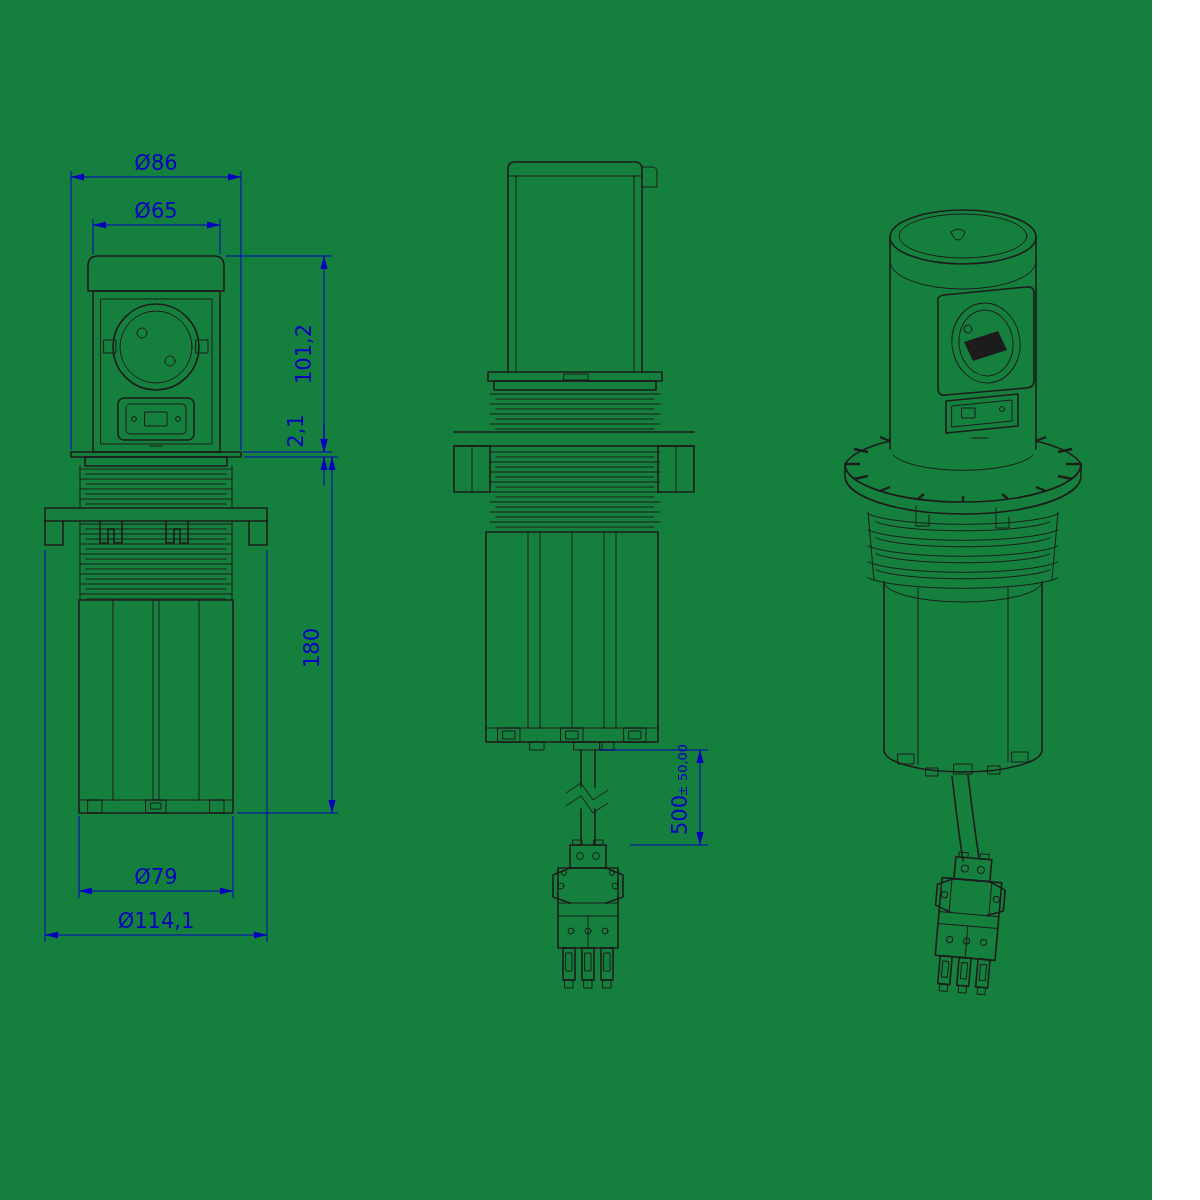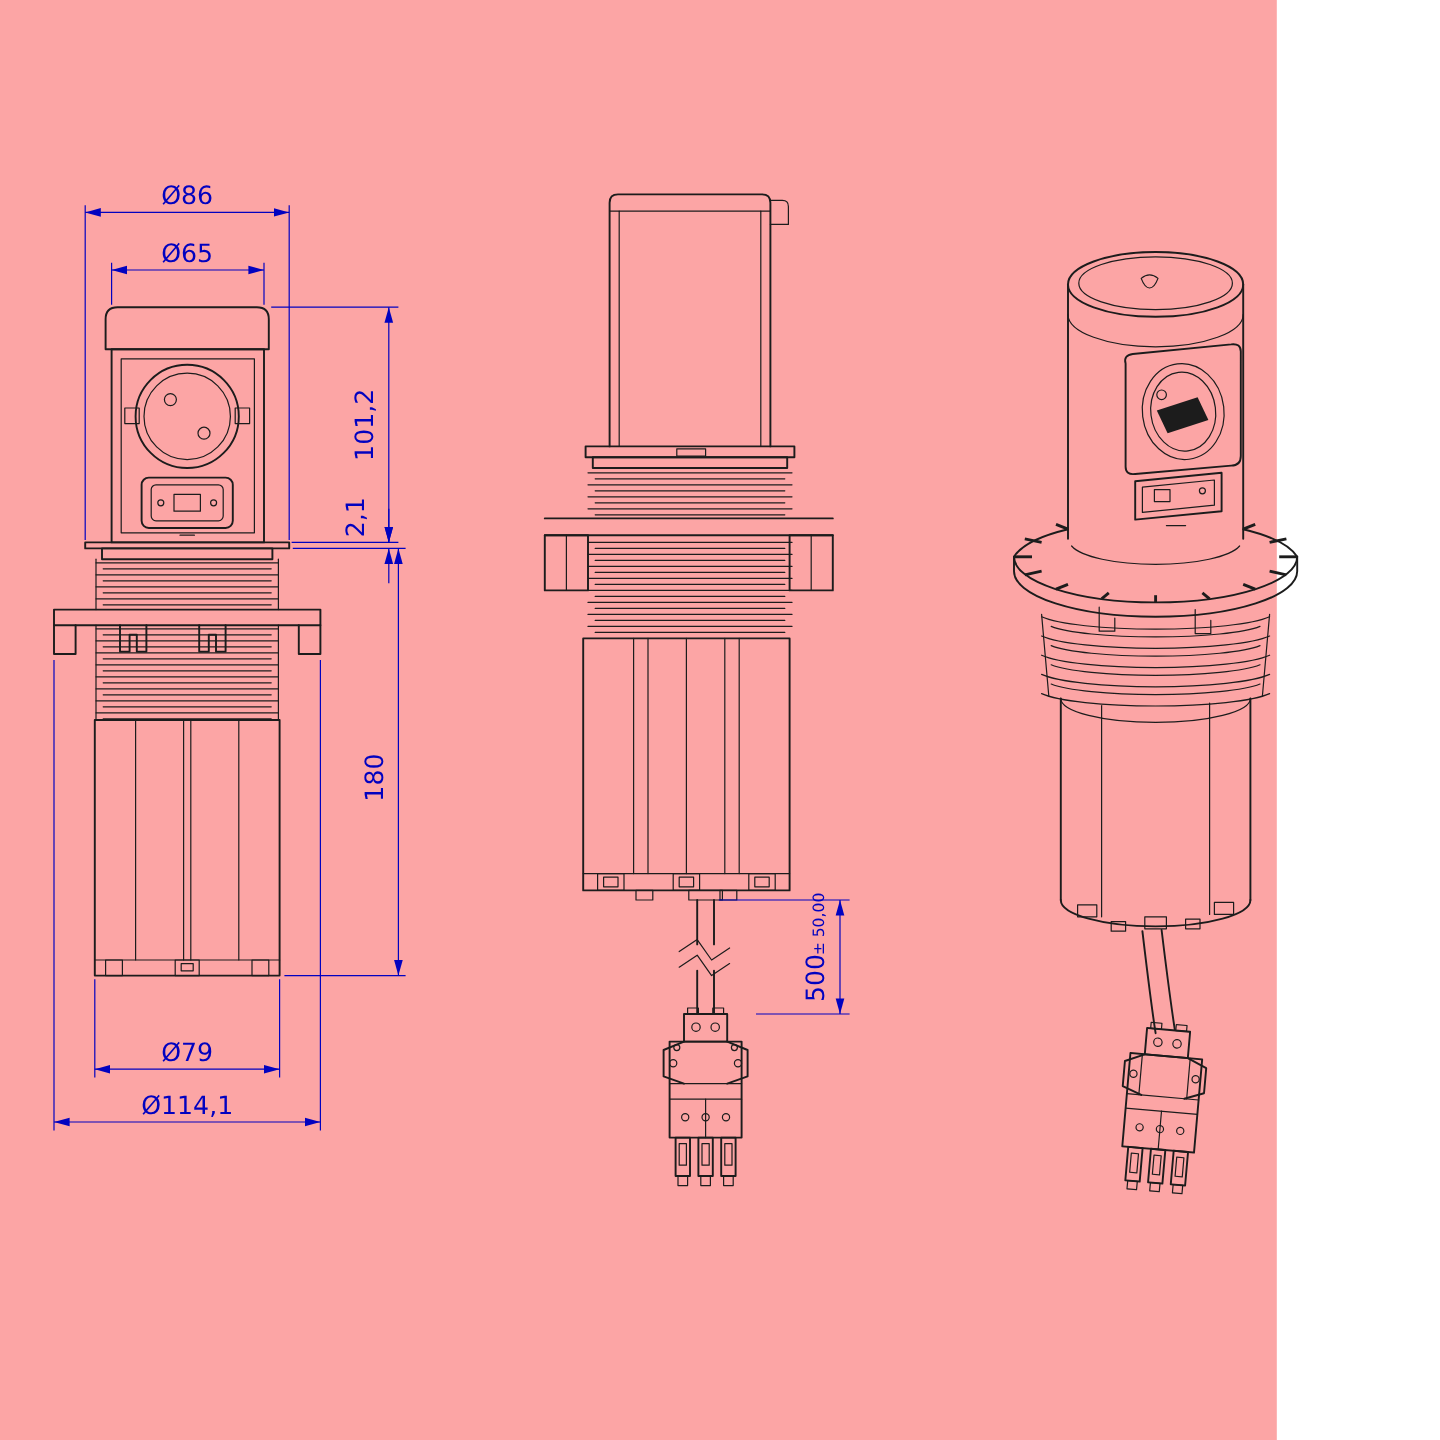--- a/index.html
+++ b/index.html
@@ -1,16 +1,16 @@
 <!DOCTYPE html>
 <html><head>
 <meta charset="utf-8">
 <style>
   html,body { margin:0; padding:0; background:#ffffff; }
-  .stage { width:1064px; height:1200px; position:relative; background:#fca5a5; }
+  .stage { width:1152px; height:1200px; position:relative; background:#15803d; }
   svg text { font-family:"DejaVu Sans","Liberation Sans",sans-serif; }
   .dt  { font-size:21px; }
   .dts { font-size:13px; }
   .o  { stroke-width:1.6; fill:none; stroke-linejoin:round; stroke-linecap:round; }
   .t  { stroke-width:1;   fill:none; stroke-linejoin:round; stroke-linecap:round; }
   .th { stroke-width:2.4; fill:none; stroke-linecap:butt; }
   .d  { stroke-width:1;   fill:none; }
 </style>
 </head>
 <body>

